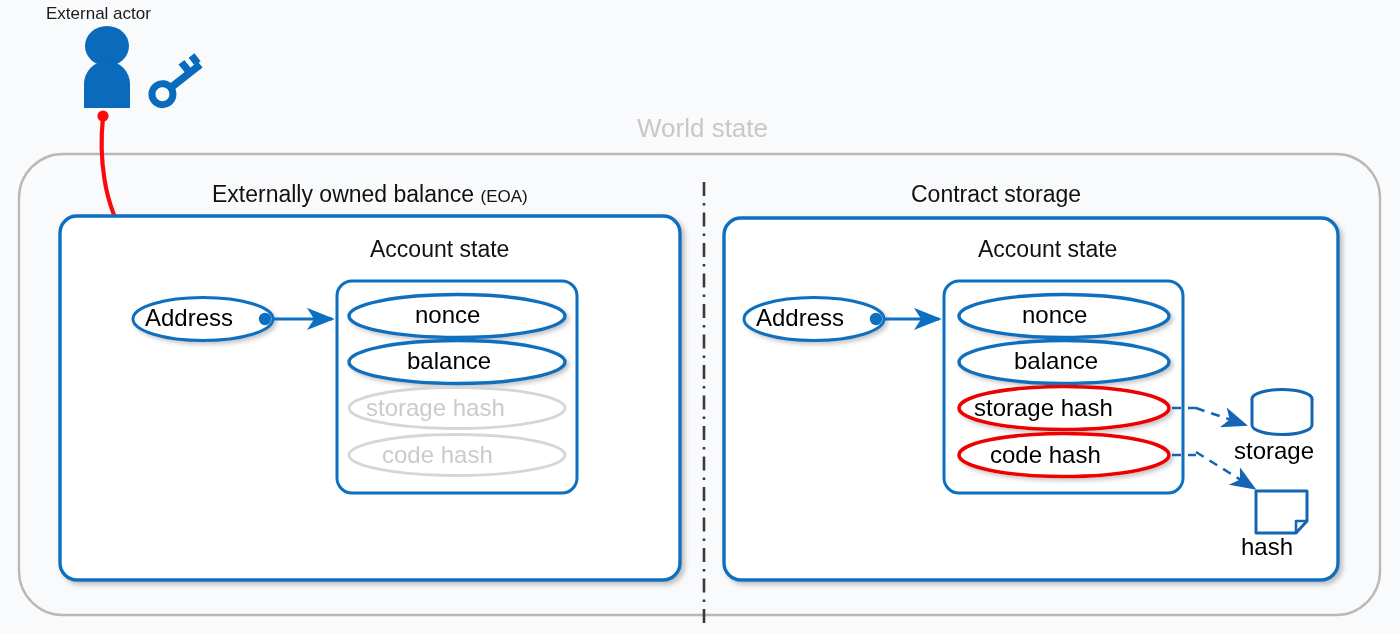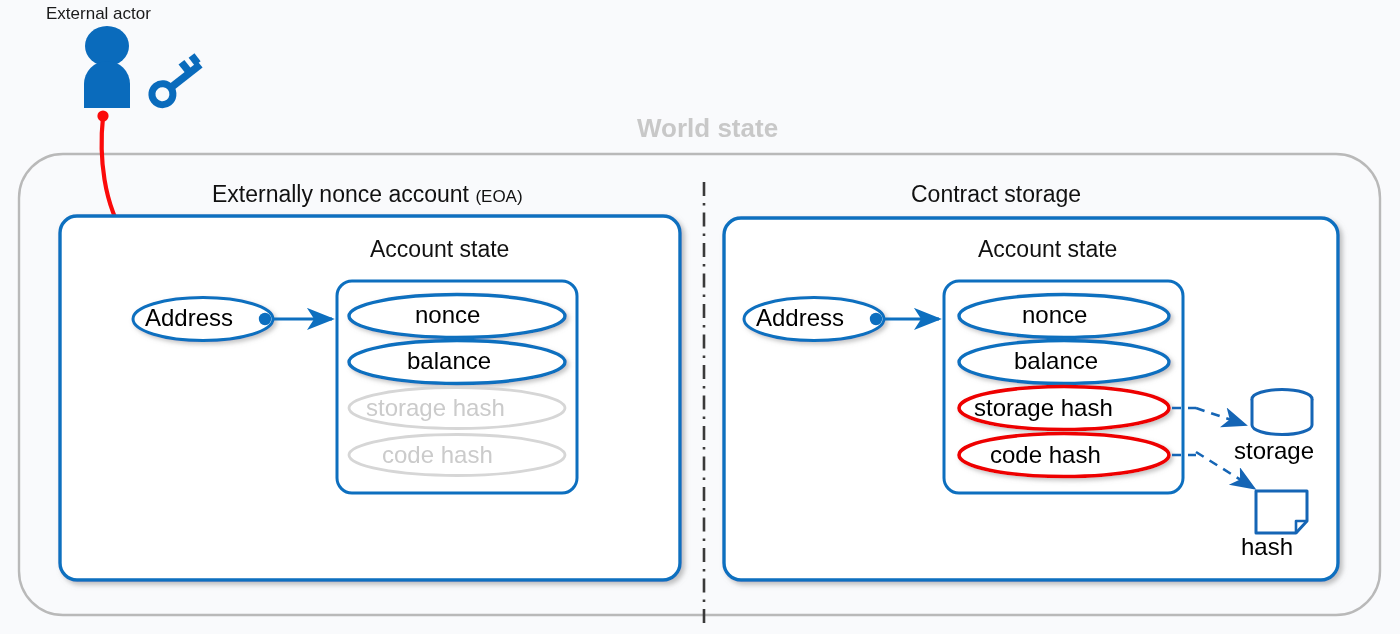--- a/index.html
+++ b/index.html
@@ -123,24 +123,24 @@
     </g>
 
     <g>
       <path d="M1256,491 L1307,491 L1307,521 L1296,533 L1256,533 Z" fill="#ffffff" stroke="#1565b5" stroke-width="3" stroke-linejoin="round"></path>
       <path d="M1307,521 L1296,521 L1296,533" fill="none" stroke="#1565b5" stroke-width="2.6" stroke-linejoin="round"></path>
     </g>
   </svg>
 
   <div class="lbl" style="left:46px;top:4px;font-size:17px;color:#1a1a1a;">External actor</div>
 
-  <div class="lbl" style="left:637px;top:113px;font-size:26px;color:#c8c8c8;font-weight:bold;">World state</div>
+  <div class="lbl" style="left:637px;top:113px;font-size:26px;color:#c8c8c8;">World state</div>
 
   <div class="lbl" style="left:212px;top:181px;font-size:23px;color:#111111;">
-    <span>Externally nonce account</span>
+    <span>Externally owned balance</span>
     <span style="font-size:17px;">(EOA)</span>
   </div>
   <div class="lbl" style="left:370px;top:236px;font-size:23px;color:#111111;">Account state</div>
 
   <div class="lbl" style="left:145px;top:304px;font-size:24px;color:#000;">Address</div>
 
   <div class="lbl" style="left:415px;top:301px;font-size:24px;color:#000;">nonce</div>
   <div class="lbl" style="left:407px;top:347px;font-size:24px;color:#000;">balance</div>
   <div class="lbl" style="left:366px;top:394px;font-size:24px;color:#cbcbcb;">storage hash</div>
   <div class="lbl" style="left:382px;top:441px;font-size:24px;color:#cbcbcb;">code hash</div>

